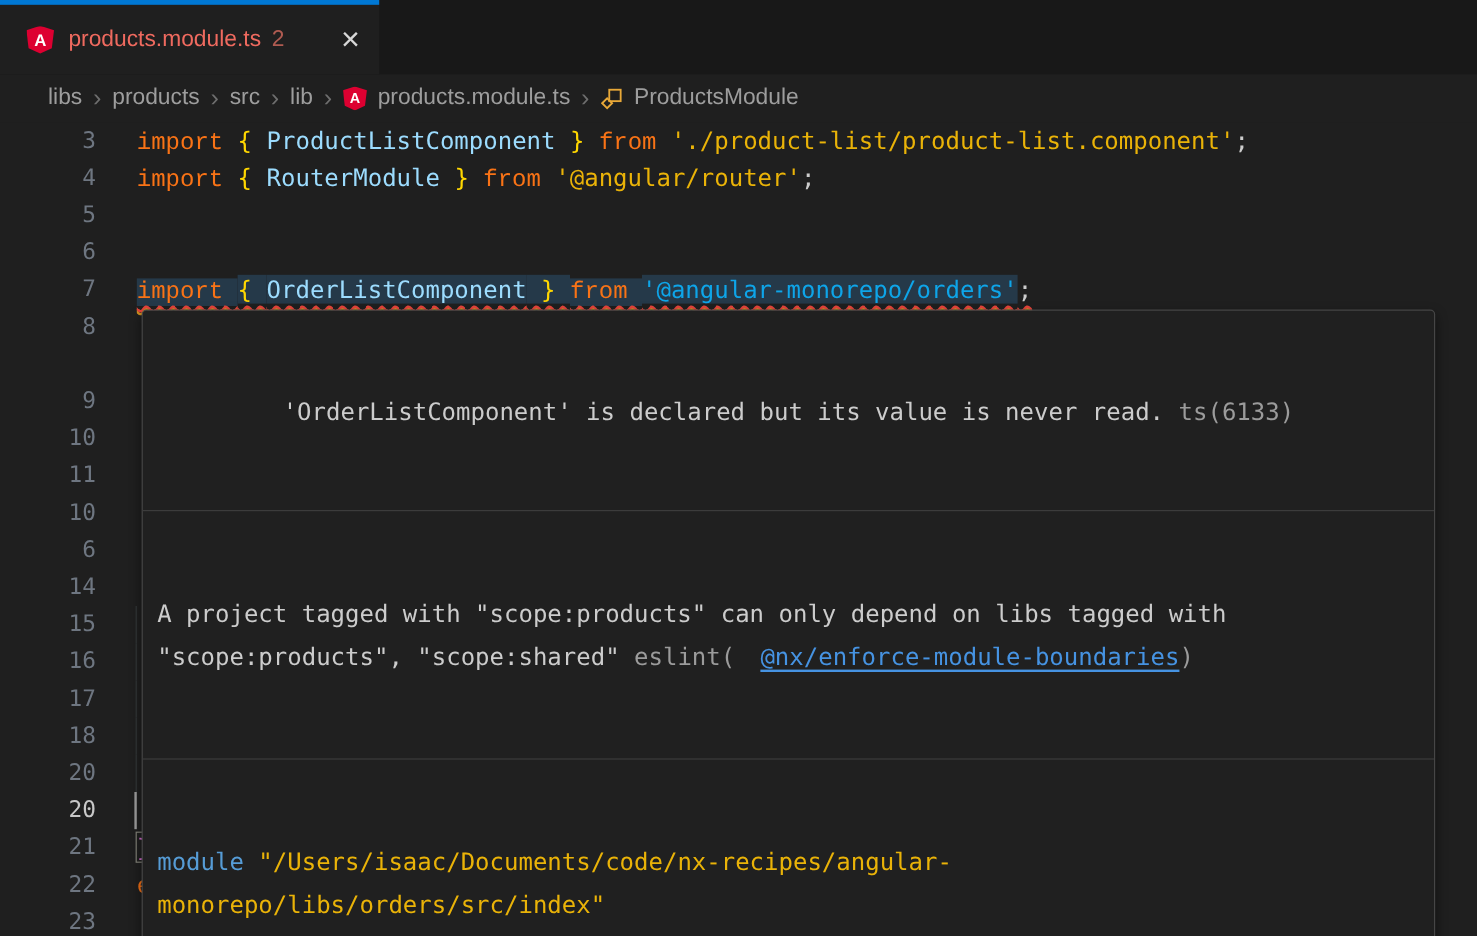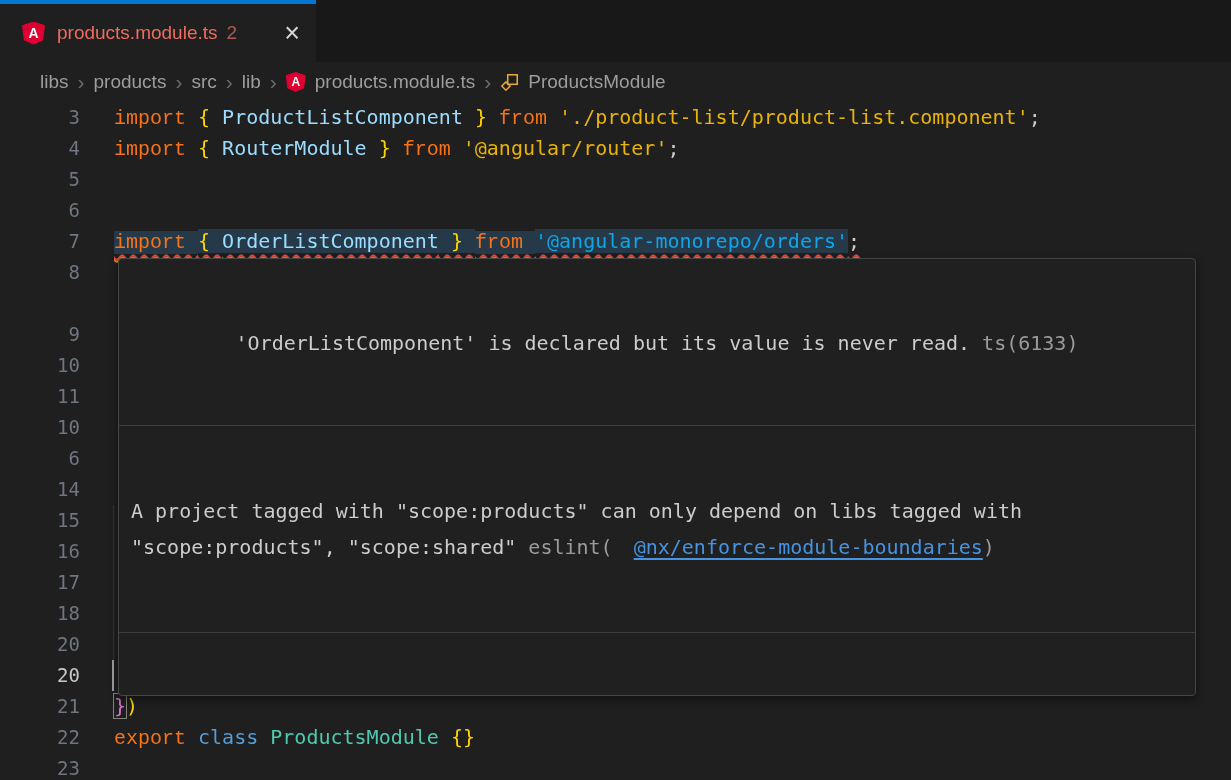--- a/index.html
+++ b/index.html
@@ -111,20 +111,21 @@
   <div id="code-lines">
       <div class="line"><span class="lnum">3</span><div class="code"><span class="tk-keyword">import </span><span class="tk-b1">{ </span><span class="tk-ident">ProductListComponent</span><span class="tk-b1"> } </span><span class="tk-keyword">from </span><span class="tk-string">'./product-list/product-list.component'</span><span class="tk-punct">;</span></div></div>
       <div class="line"><span class="lnum">4</span><div class="code"><span class="tk-keyword">import </span><span class="tk-b1">{ </span><span class="tk-ident">RouterModule</span><span class="tk-b1"> } </span><span class="tk-keyword">from </span><span class="tk-string">'@angular/router'</span><span class="tk-punct">;</span></div></div>
       <div class="line"><span class="lnum">5</span><div class="code"></div></div>
       <div class="line"><span class="lnum">6</span></div>
       <div class="line"><span class="lnum">7</span><div class="code"><span class="sqy"><span class="sqr"><span class="tk-keyword hl-range">import </span><span class="tk-b1 hl-range">{ </span><span class="tk-ident hl-range">OrderListComponent</span><span class="tk-b1 hl-range"> } </span><span class="tk-keyword hl-range">from </span><span class="tk-stringlink hl-range">'@angular-monorepo/orders'</span><span class="tk-punct">;</span></span></span></div><div class="hover-popup" id="hover-popup" style="display: block; top: 32px; left: 118px;">
   <div class="hv-sec first"><span>'OrderListComponent' is declared but its value is never read.</span><span class="hv-dim"> </span><span class="hv-dim">ts(6133)</span></div>
   <div class="hv-sep"></div>
   <div class="hv-sec"><span>A project tagged with "scope:products" can only depend on libs tagged with</span><br><span>"scope:products", "scope:shared" </span><span class="hv-dim">eslint(</span><span class="hv-link">@nx/enforce-module-boundaries</span><span class="hv-dim">)</span></div>
   <div class="hv-sep"></div>
+  <div class="hv-sec"><span class="tk-keyword2">module</span><span class="tk-string"> "/Users/isaac/Documents/code/nx-recipes/angular-</span><br><span class="tk-string">monorepo/libs/orders/src/index"</span></div>
   
 </div></div>
       <div class="line dbl"><span class="lnum">8</span><div class="code"></div></div>
       <div class="line"><span class="lnum">9</span><div class="code"></div></div>
       <div class="line"><span class="lnum">10</span><div class="code"></div></div>
       <div class="line"><span class="lnum">11</span><div class="code"></div></div>
       <div class="line"><span class="lnum">10</span><div class="code"></div></div>
       <div class="line"><span class="lnum">6</span><div class="code"></div></div>
       <div class="line"><span class="lnum">14</span><div class="code"></div></div>
       <div class="line"><span class="lnum">15</span><div class="code"><div class="guide" style="left: -1px;"></div><div class="guide" style="left: 23.08px;"></div><div class="guide" style="left: 47.16px;"></div><div class="guide" style="left: 71.24px;"></div><span class="tk-punct">        </span><span class="tk-ident">component</span><span class="tk-punct">: </span><span class="tk-cls">ProductListComponent</span><span class="tk-punct">,</span></div></div>

